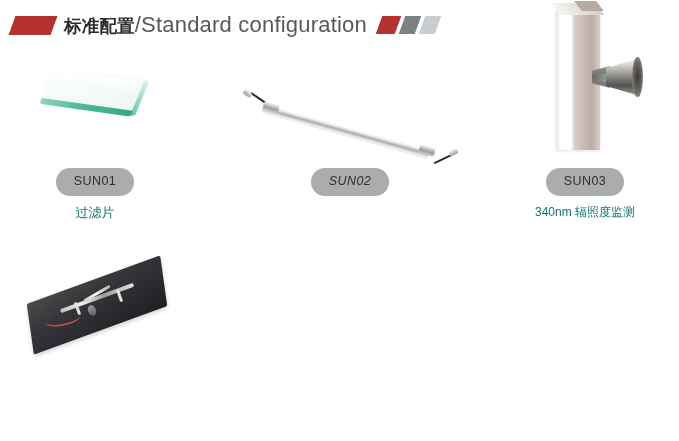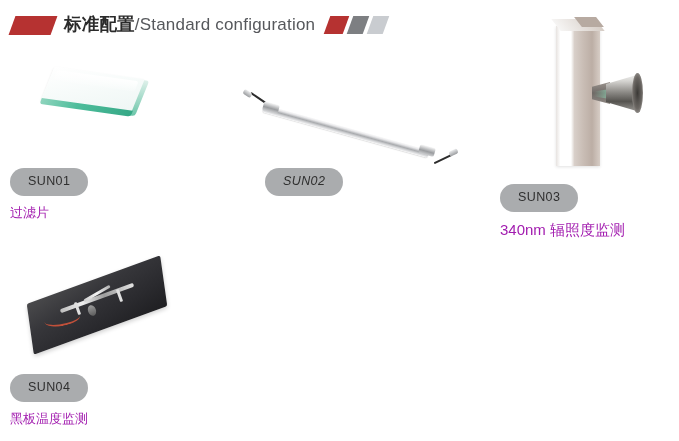--- a/index.html
+++ b/index.html
@@ -43,21 +43,21 @@
     margin-top: -1px;
   }
   .hdr-title .cn {
     color: #2b2b2b;
     font-weight: bold;
     font-size: 17.5px;
   }
   .hdr-title .en {
     color: #56585c;
     font-weight: normal;
-    font-size: 17px;
+    font-size: 22px;
   }
   .hdr-bars {
     display: flex;
     align-items: center;
     margin-left: 12px;
     gap: 4px;
     flex: 0 0 auto;
   }
   .hdr-bars i {
     display: block;
@@ -65,55 +65,56 @@
     height: 18px;
     transform: skewX(-20deg);
   }
   .hdr-bars i.b1 { background: #b63231; width: 19px; }
   .hdr-bars i.b2 { background: #7d7f82; }
   .hdr-bars i.b3 { background: #c9ccd0; }
 
   
   .item {
     position: absolute;
+    text-align: center;
   }
   .photo {
     position: relative;
     width: 100%;
     height: 110px;
   }
   .badge {
     display: inline-block;
     background: #aaacae;
     color: #2f2f2f;
     font-size: 12.5px;
     line-height: 1;
     padding: 7px 18px 8px 18px;
     border-radius: 14px;
     letter-spacing: 0.4px;
   }
   .caption {
     margin-top: 9px;
     font-size: 13px;
-    color: #a21caf;
+    color: #0f766e;
     line-height: 1.2;
     white-space: nowrap;
   }
 
   
   #item-1 { left: 10px;  top: 52px;  width: 170px; }
   #item-2 { left: 265px; top: 52px;  width: 170px; font-style: italic; }
-  #item-3 { left: 500px; top: 68px;  width: 170px; }
+  #item-3 { left: 500px; top: 52px;  width: 170px; }
   #item-4 { left: 10px;  top: 258px; width: 170px; }
 
   #item-1 .labels, #item-2 .labels, #item-3 .labels, #item-4 .labels {
     margin-top: 6px;
   }
   #item-3 { width: 170px; }
-  #item-3 .caption { font-size: 15px; }
+  #item-3 .caption { font-size: 12px; }
 
   
   .art-filter {
     position: absolute;
     left: 36px;
     top: 20px;
     width: 92px;
     height: 42px;
     transform: rotate(8deg) skewX(-14deg);
   }
@@ -379,17 +380,13 @@
     <div class="art-panel">
       <div class="board"></div>
       <div class="wire"></div>
       <div class="probe"></div>
       <div class="probe2"></div>
       <div class="sensor-dot"></div>
       <div class="clamp k1"></div>
       <div class="clamp k2"></div>
     </div>
   </div>
-  <div class="labels">
-    <span class="badge">SUN04</span>
-    <div class="caption">黑板温度监测</div>
-  </div>
 </div>
 
 </body></html>

